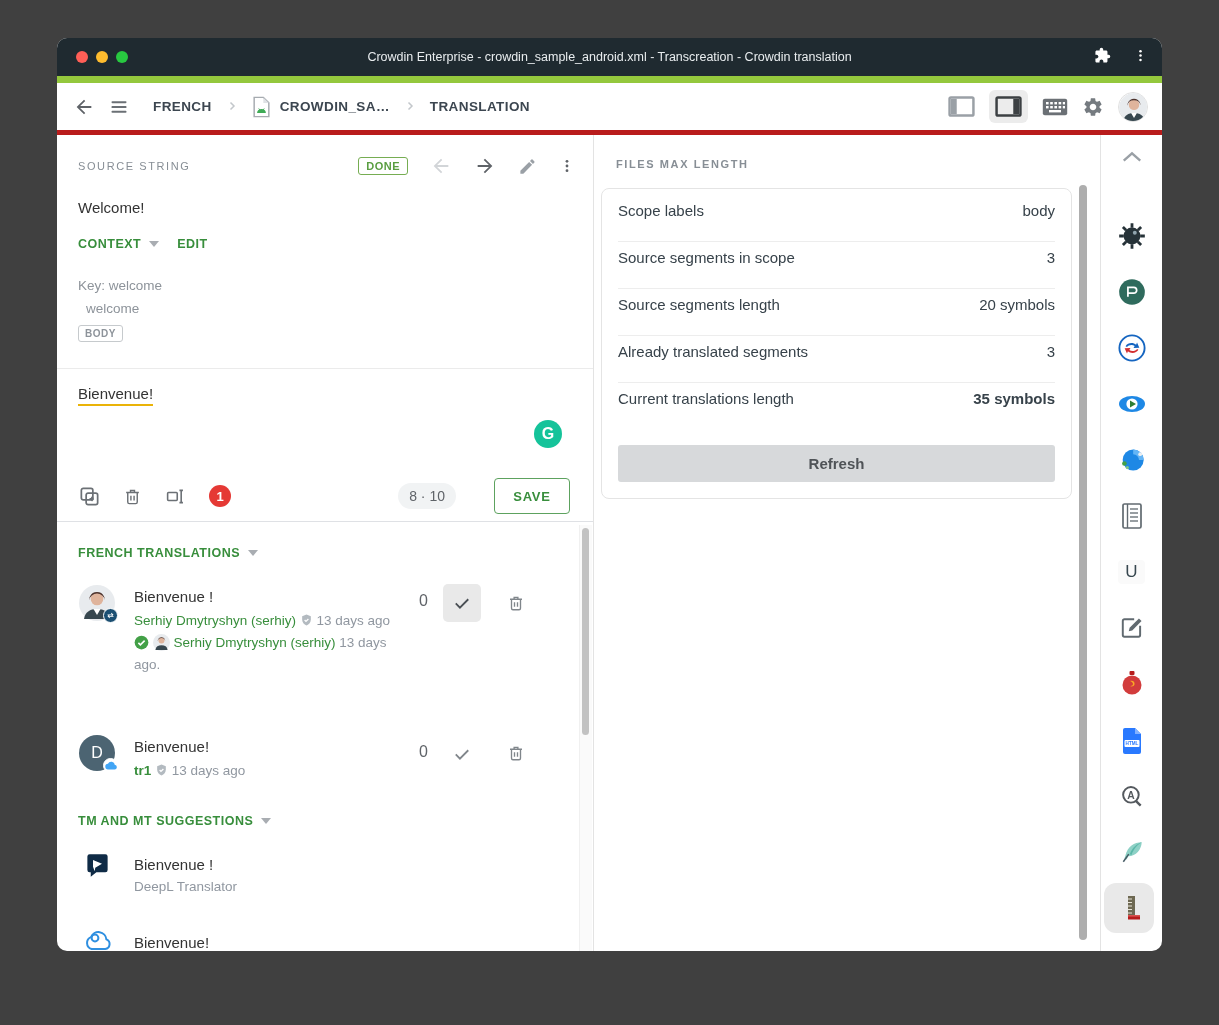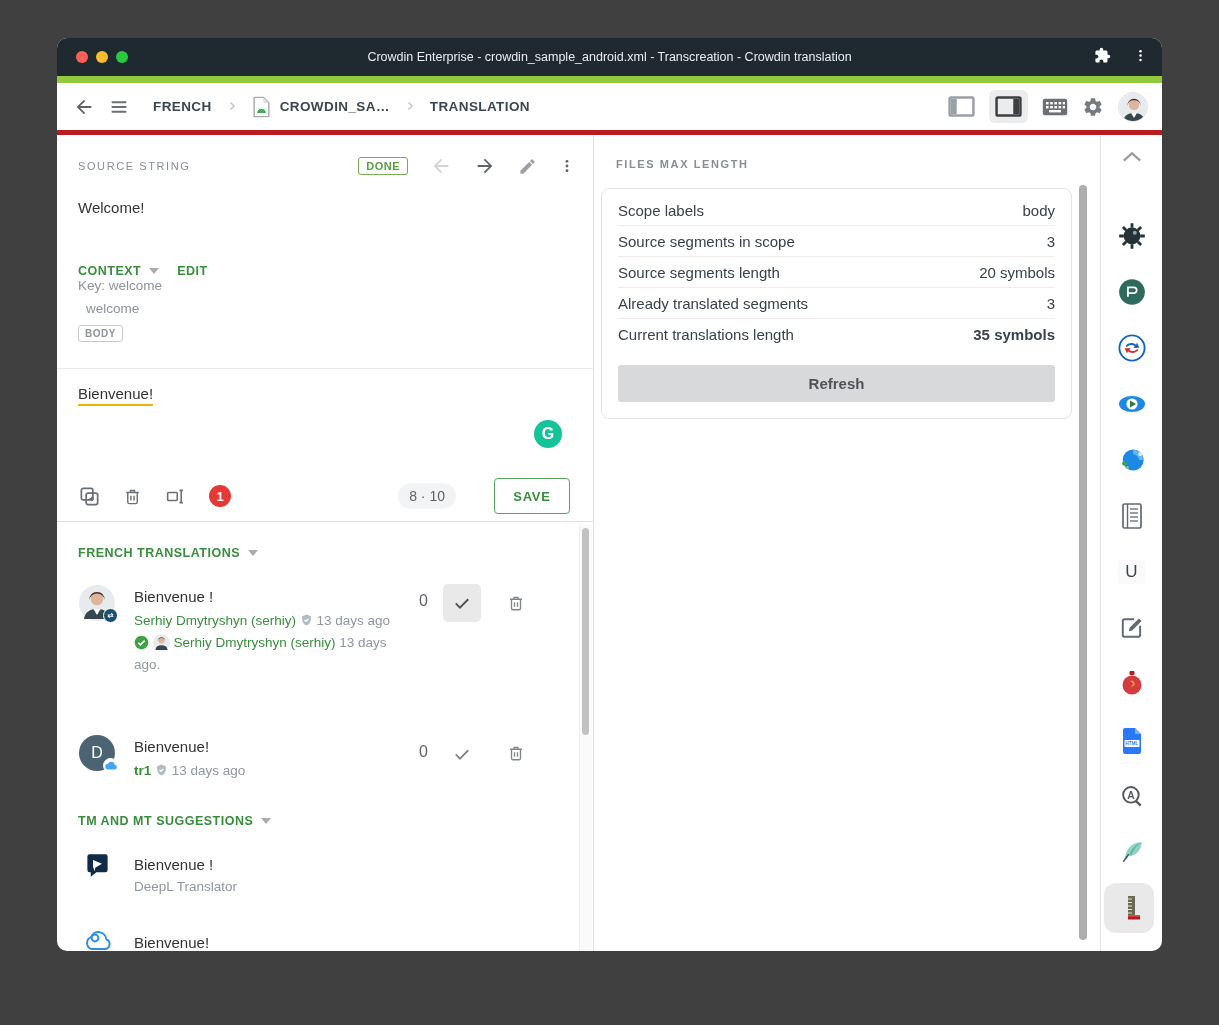--- a/index.html
+++ b/index.html
@@ -31,21 +31,21 @@
   .right-panel { flex:1; border-left:1px solid #e3e3e3; position:relative; }
   .sidebar { width:62px; flex:0 0 auto; border-left:1px solid #e3e3e3; position:relative; }
 
   
   .editor { position:relative; height:387px; border-bottom:1px solid #dfe1e5; }
   .sec-label { font-size:11px; color:#878e95; letter-spacing:1.6px; font-weight:500; }
   .editor-head { position:absolute; left:21px; right:18px; top:20px; display:flex; align-items:center; }
   .editor-head .tools { margin-left:auto; display:flex; align-items:center; gap:22px; }
   .done-chip { font-size:11px; font-weight:700; letter-spacing:.5px; color:#5a9e41; border:1px solid #76ad52; border-radius:3px; padding:2px 7px; }
   .source-text { position:absolute; left:21px; top:64px; font-size:15px; color:#333; }
-  .context-row { position:absolute; left:21px; top:129px; display:flex; align-items:center; gap:8px; }
+  .context-row { position:absolute; left:21px; top:102px; display:flex; align-items:center; gap:8px; }
   .green-link { color:#388e3c; font-size:12.5px; font-weight:700; letter-spacing:.5px; cursor:pointer; }
   .tri-down { width:0; height:0; border-left:5px solid transparent; border-right:5px solid transparent; border-top:6px solid #a9adb2; display:inline-block; }
   .ctx-key { position:absolute; left:21px; top:143px; font-size:13.5px; color:#8d939a; }
   .ctx-val { position:absolute; left:29px; top:166px; font-size:13.5px; color:#8d939a; }
   .body-chip { position:absolute; left:21px; top:190px; font-size:10px; font-weight:700; letter-spacing:.5px; color:#8d939a; border:1px solid #c6cacd; border-radius:3px; padding:2px 6px; }
   .ctx-divider { position:absolute; left:0; right:0; top:233px; border-top:1px solid #ebebeb; }
   .trans-text { position:absolute; left:21px; top:250px; font-size:15px; color:#333; }
   .trans-text span { border-bottom:2px solid #eab308; padding-bottom:2px; }
   .grammarly { position:absolute; left:477px; top:285px; width:28px; height:28px; border-radius:50%; background:#15c39a; color:#fff; font-weight:700; font-size:16px; display:flex; align-items:center; justify-content:center; }
   .editor-toolbar { position:absolute; left:21px; right:23px; top:343px; height:36px; display:flex; align-items:center; gap:22px; }
@@ -68,21 +68,21 @@
   .avatar-d { background:#4c6472; color:#fff; font-size:16px; display:flex; align-items:center; justify-content:center; }
   .sugg-provider { font-size:13.5px; color:#9097a0; margin-top:6px; }
 
   
   .scroll-track { position:absolute; background:#fafafa; border-left:1px solid #f0f0f0; }
   .scroll-thumb { position:absolute; background:#c2c2c2; border-radius:4px; }
 
   
   .fml-head { position:absolute; left:22px; top:23px;font-weight:bold; }
   .fml-card { position:absolute; left:7px; top:53px; width:471px; border:1px solid #e4e4e4; border-radius:8px; background:#fff; padding:6px 16px 16px; }
-  .fml-row { display:flex; align-items:flex-start; justify-content:space-between; padding:7px 0 6px; border-bottom:1px solid #ededed; font-size:15px; color:#37424a; }
+  .fml-row { display:flex; align-items:flex-start; justify-content:space-between; padding:7px 0 22px; border-bottom:1px solid #ededed; font-size:15px; color:#37424a; }
   .fml-row .val { color:#37424a; }
   .fml-row .bold { font-weight:700; }
   .refresh-btn { margin-top:16px; height:37px; width:100%; background:#d7d9db; border:none; border-radius:3px; color:#4f5357; font-size:15px; font-weight:600; cursor:pointer; font-family:"Liberation Sans",sans-serif; }
 
   
   .side-icon { position:absolute; left:50%; transform:translateX(-50%); width:28px; height:28px; display:flex; align-items:center; justify-content:center; cursor:pointer; }
   .side-active-bg { position:absolute; left:3px; top:748px; width:50px; height:50px; background:#e9e9e9; border-radius:12px; }
   .u-letter { font-size:17px; font-weight:500; color:#37474f; background:#fafafa; border-radius:4px; padding:2px 7px; }
 </style>
 </head>

